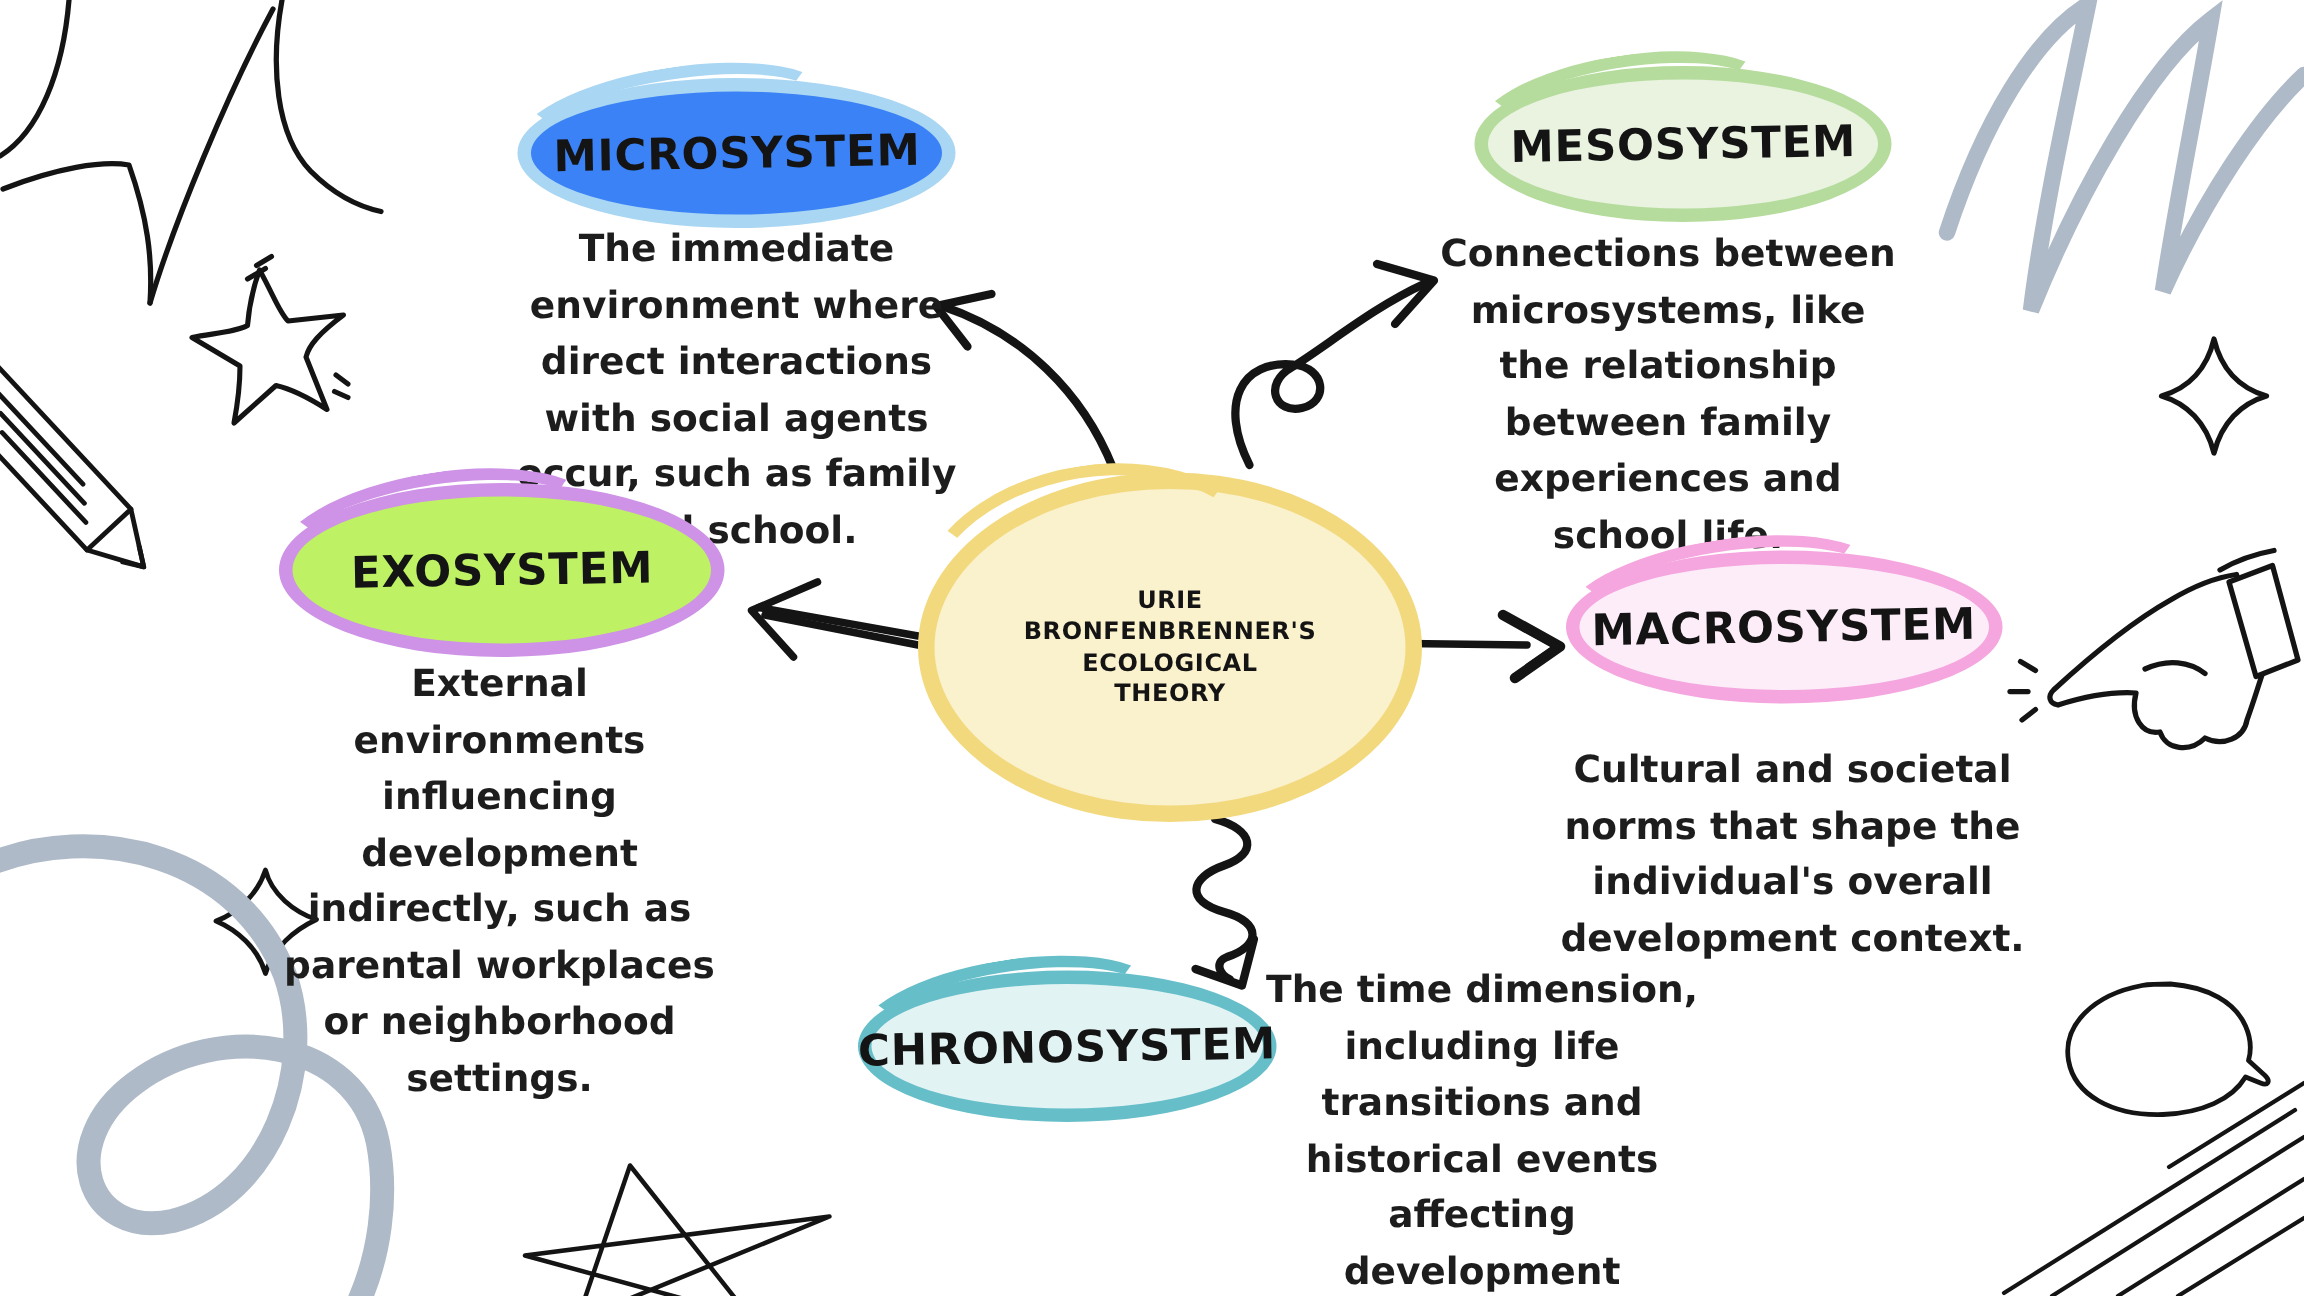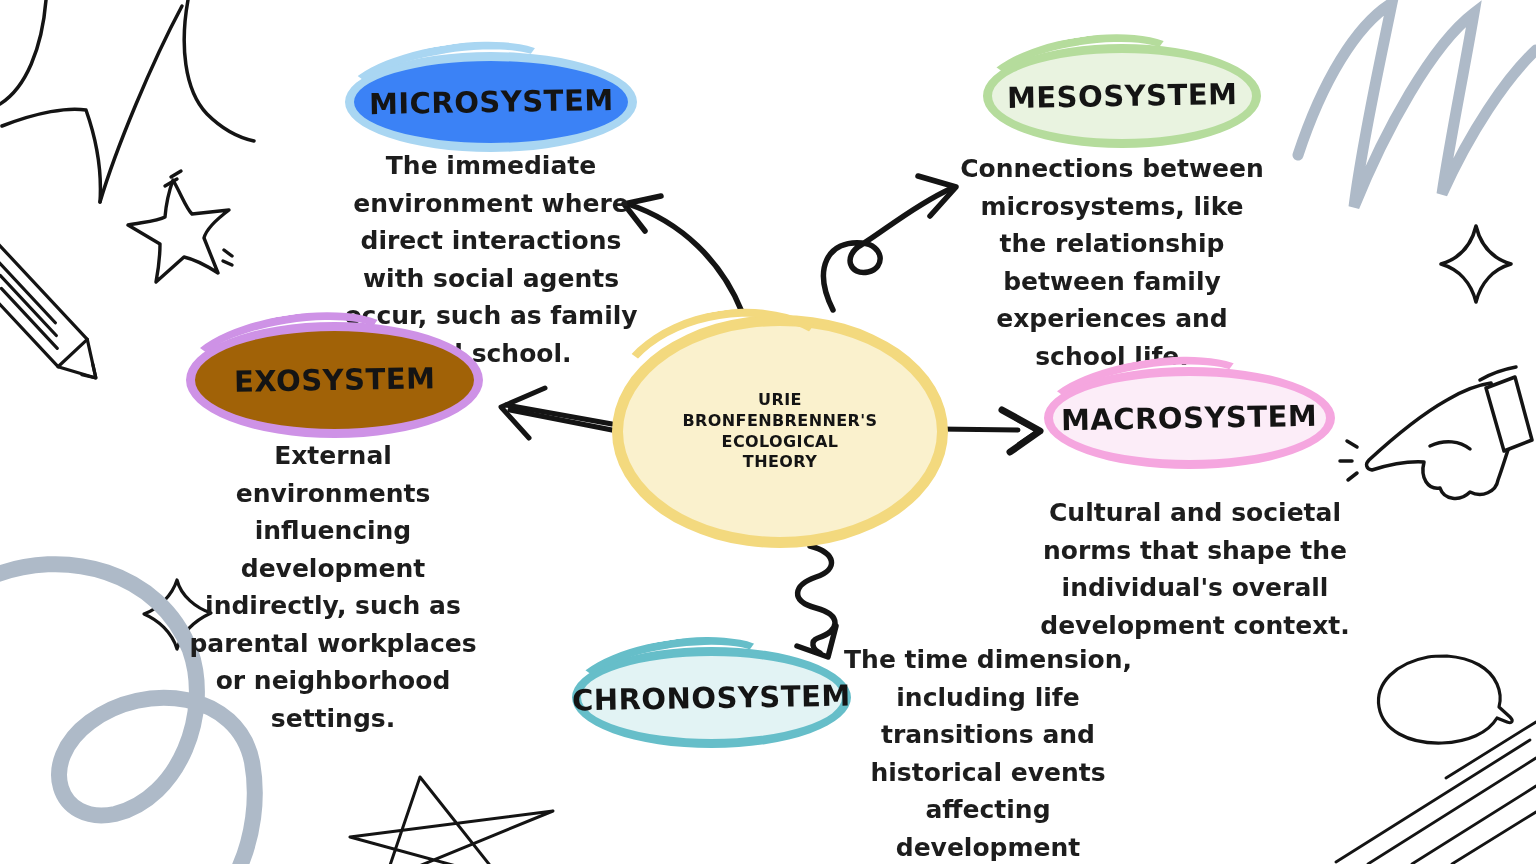--- a/index.html
+++ b/index.html
@@ -151,21 +151,21 @@
     <span class="label">MICROSYSTEM</span>
   </div>
   <div class="desc d-micro">The immediate environment where direct interactions with social agents occur, such as family and school.</div>
 
   <div class="bubble b-meso" style="border-color: rgb(181, 220, 156); background: rgb(233, 243, 224);">
     <div class="swash" style="border-top-color: rgb(181, 220, 156);"></div>
     <span class="label">MESOSYSTEM</span>
   </div>
   <div class="desc d-meso">Connections between microsystems, like the relationship between family experiences and school life.</div>
 
-  <div class="bubble b-exo" style="border-color: rgb(206, 146, 230); background: #a16207;">
+  <div class="bubble b-exo" style="border-color: rgb(206, 146, 230); background: #bef264;">
     <div class="swash" style="border-top-color: rgb(206, 146, 230);"></div>
     <span class="label">EXOSYSTEM</span>
   </div>
   <div class="desc d-exo">External environments influencing development indirectly, such as parental workplaces or neighborhood settings.</div>
 
   <div class="bubble b-macro" style="border-color: rgb(245, 166, 223); background: rgb(252, 237, 248);">
     <div class="swash" style="border-top-color: rgb(245, 166, 223);"></div>
     <span class="label">MACROSYSTEM</span>
   </div>
   <div class="desc d-macro">Cultural and societal norms that shape the individual's overall development context.</div>

